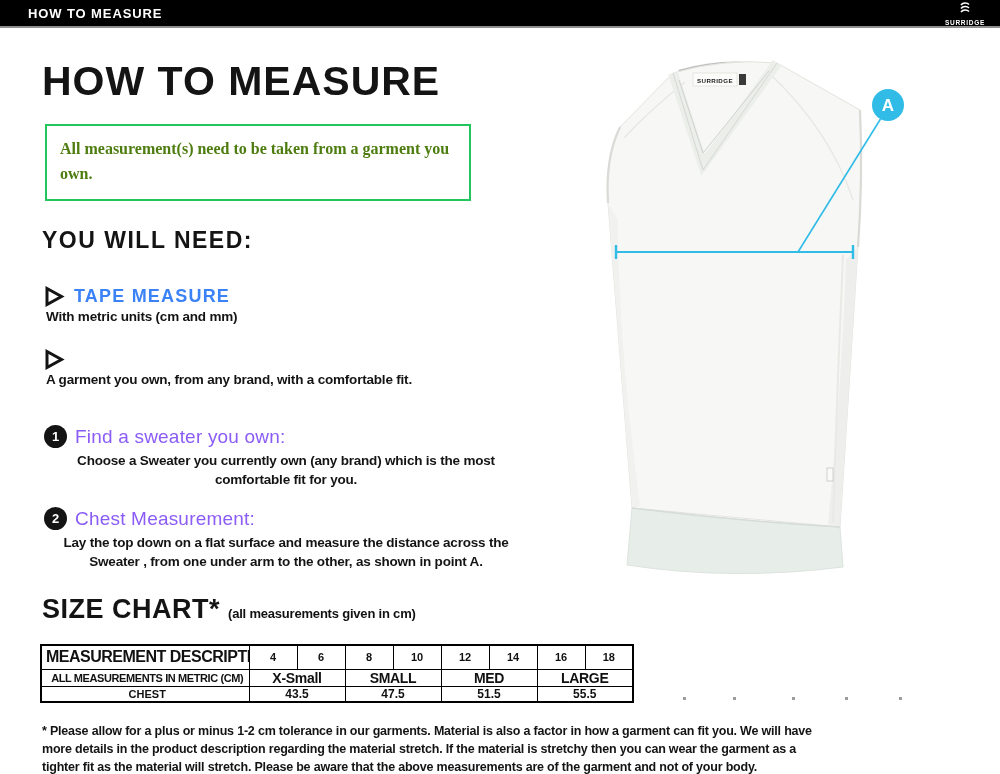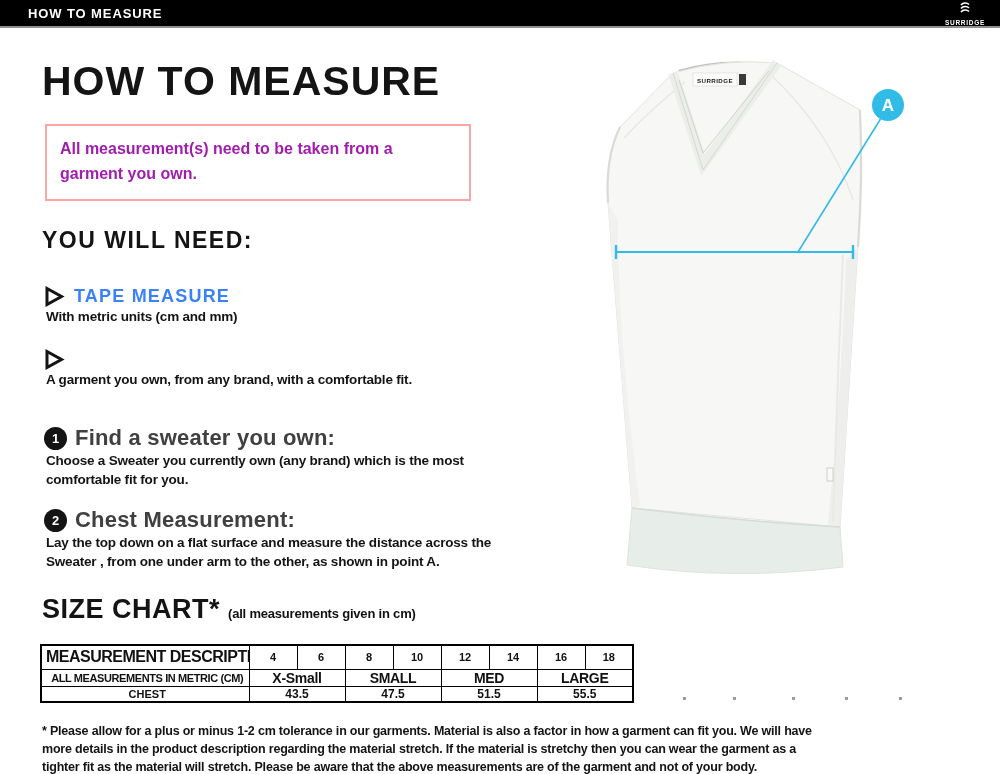--- a/index.html
+++ b/index.html
@@ -16,40 +16,40 @@
   }
   .topbar-rule { position:absolute; left:0; top:26px; width:1000px; height:2px; background:#8f8f8f; }
   .brand { position:absolute; right:5px; top:1px; width:60px; text-align:center; color:#fff; cursor:pointer; }
   .brand-text { font-size:6.5px; font-weight:700; letter-spacing:0.7px; margin-top:0px; }
   
   .h1 {
     position:absolute; left:42px; top:58px; font-size:41px; font-weight:800;
     letter-spacing:1px; color:#141414;
   }
   .notice-box {
-    position:absolute; left:45px; top:124px; width:426px; border:2px solid #fca5a5;
-    padding:11px 13px 12px 13px; font-size:16px; font-weight:700; line-height:1.55; color:#a21caf;
+    position:absolute; left:45px; top:124px; width:426px; border:2px solid #22c55e;
+    padding:11px 13px 12px 13px; font-size:16px; font-weight:700; line-height:1.55; color:#4d7c0f;font-family:Liberation Serif, serif;
   }
   .h2 {
     position:absolute; left:42px; top:227px; font-size:23px; font-weight:800;
     letter-spacing:1.5px; color:#141414;
   }
   .need-item { position:absolute; left:44px; }
   .need-row { display:flex; align-items:center; gap:9px; }
   .need-title { font-size:18px; font-weight:800; letter-spacing:1.2px; color:#3b82f6; }
   .need-desc { position:absolute; left:46px; font-size:13.5px; font-weight:700; letter-spacing:-0.2px; color:#141414; }
   .step-row { position:absolute; left:44px; display:flex; align-items:center; gap:8px; }
   .step-num {
     width:23px; height:23px; border-radius:50%; background:#141414; color:#fff;
     font-size:13px; font-weight:800; display:flex; align-items:center; justify-content:center;
   }
-  .step-title { font-size:22px; font-weight:700; letter-spacing:0.2px; color:#404040; }
+  .step-title { font-size:19px; font-weight:400; letter-spacing:0.2px; color:#8b5cf6; }
   .step-desc {
     position:absolute; left:46px; width:480px; font-size:13.5px; font-weight:700;
-    line-height:1.38; letter-spacing:-0.2px; color:#141414;
+    line-height:1.38; letter-spacing:-0.2px; color:#141414;text-align:center;
   }
   
   .sizechart-head { position:absolute; left:42px; top:594px; display:flex; align-items:flex-end; }
   .h3 { font-size:27px; font-weight:800; letter-spacing:0.5px; color:#141414; }
   .h3-note { font-size:13px; font-weight:700; margin-left:8px; margin-bottom:4px; letter-spacing:-0.2px; }
   table.sizes {
     position:absolute; left:40px; top:644px; border-collapse:collapse;
     table-layout:fixed; width:592px;
   }
   table.sizes td { border:1px solid #000; text-align:center; vertical-align:middle; overflow:hidden; white-space:nowrap; }

